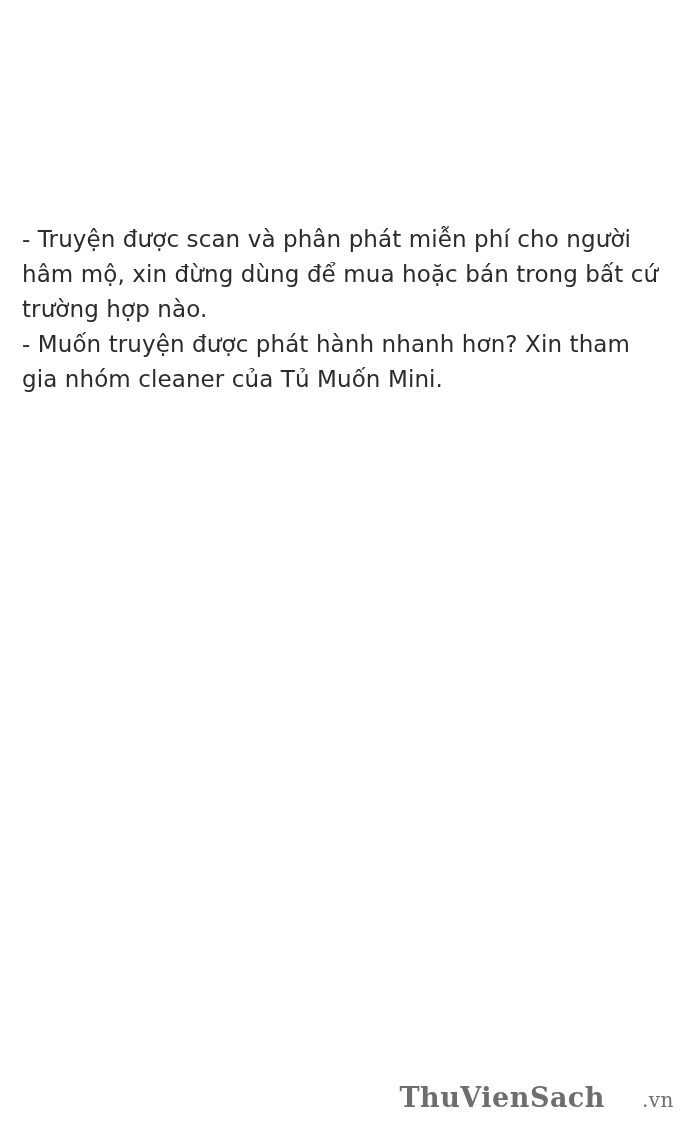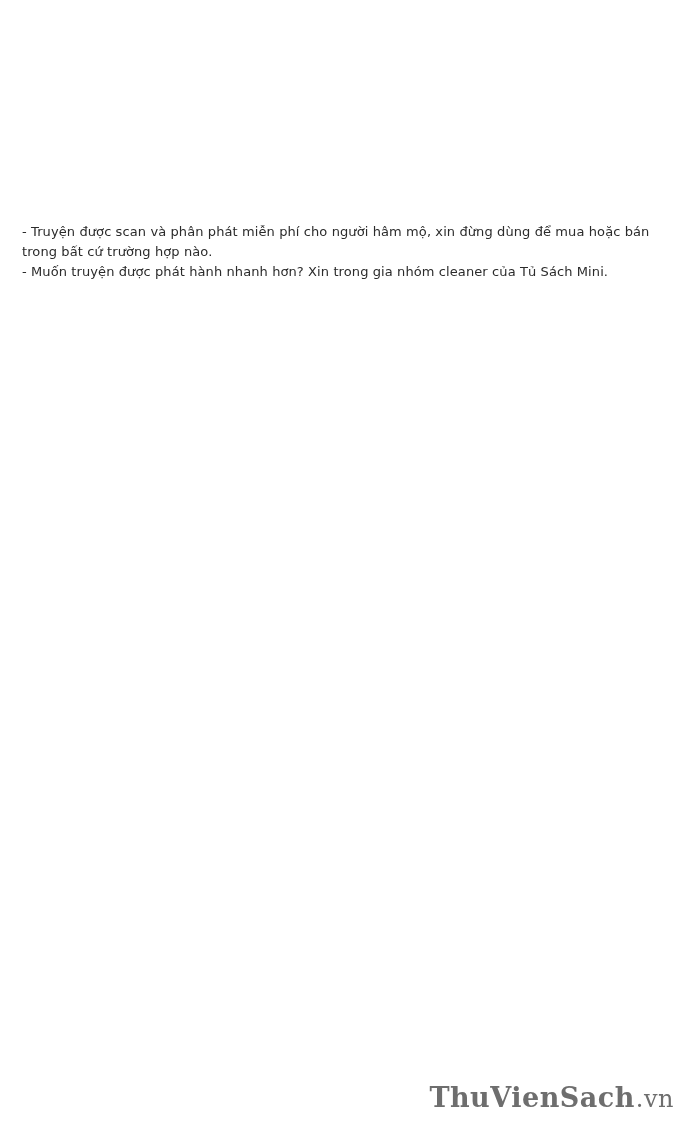--- a/index.html
+++ b/index.html
@@ -18,58 +18,59 @@
     position: absolute;
     inset: 0;
     background: #ffffff;
   }
   .notice-block {
     position: absolute;
     left: 22px;
     top: 222px;
     width: 648px;
     color: #2b2b2b;
-    font-size: 13px;
+    font-size: 23px;
     line-height: 1.52;
     letter-spacing: 0.1px;
     font-weight: 400;
   }
   .notice-line {
     margin: 0;
     padding: 0;
     white-space: pre-wrap;
   }
   .watermark {
     position: absolute;
     right: 26px;
     bottom: 18px;
     display: flex;
     align-items: baseline;
     font-family: "DejaVu Serif", serif;
     color: #6e6e6e;
     letter-spacing: 0.5px;
+    gap: 36px;
   }
   .watermark .wm-main {
     font-size: 27px;
     font-weight: 700;
   }
   .watermark .wm-suffix {
-    font-size: 24px;
+    font-size: 20px;
     font-weight: 400;
     margin-left: 1px;
   }
 </style>
 </head>
 <body>
 
 <div class="page">
 
   <div class="notice-block">
     <p class="notice-line">- Truyện được scan và phân phát miễn phí cho người hâm mộ, xin đừng dùng để mua hoặc bán trong bất cứ trường hợp nào.</p>
-    <p class="notice-line">- Muốn truyện được phát hành nhanh hơn? Xin trong gia nhóm cleaner của Tủ Sách Mini.</p>
+    <p class="notice-line">- Muốn truyện được phát hành nhanh hơn? Xin tham gia nhóm cleaner của Tủ Muốn Mini.</p>
   </div>
 
   <div class="watermark">
     <span class="wm-main">ThuVienSach</span>
     <span class="wm-suffix">.vn</span>
   </div>
 
 </div>
 
 </body></html>

